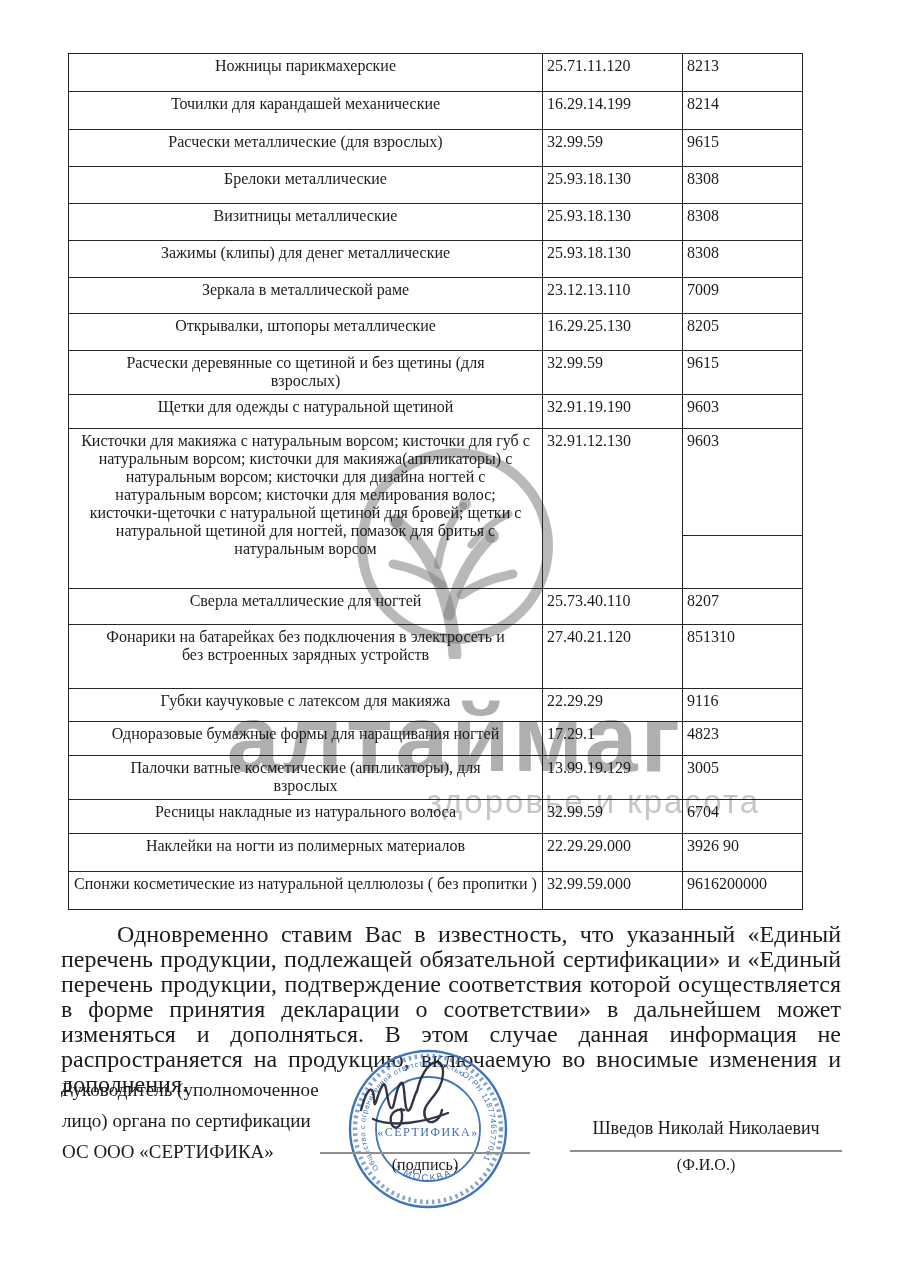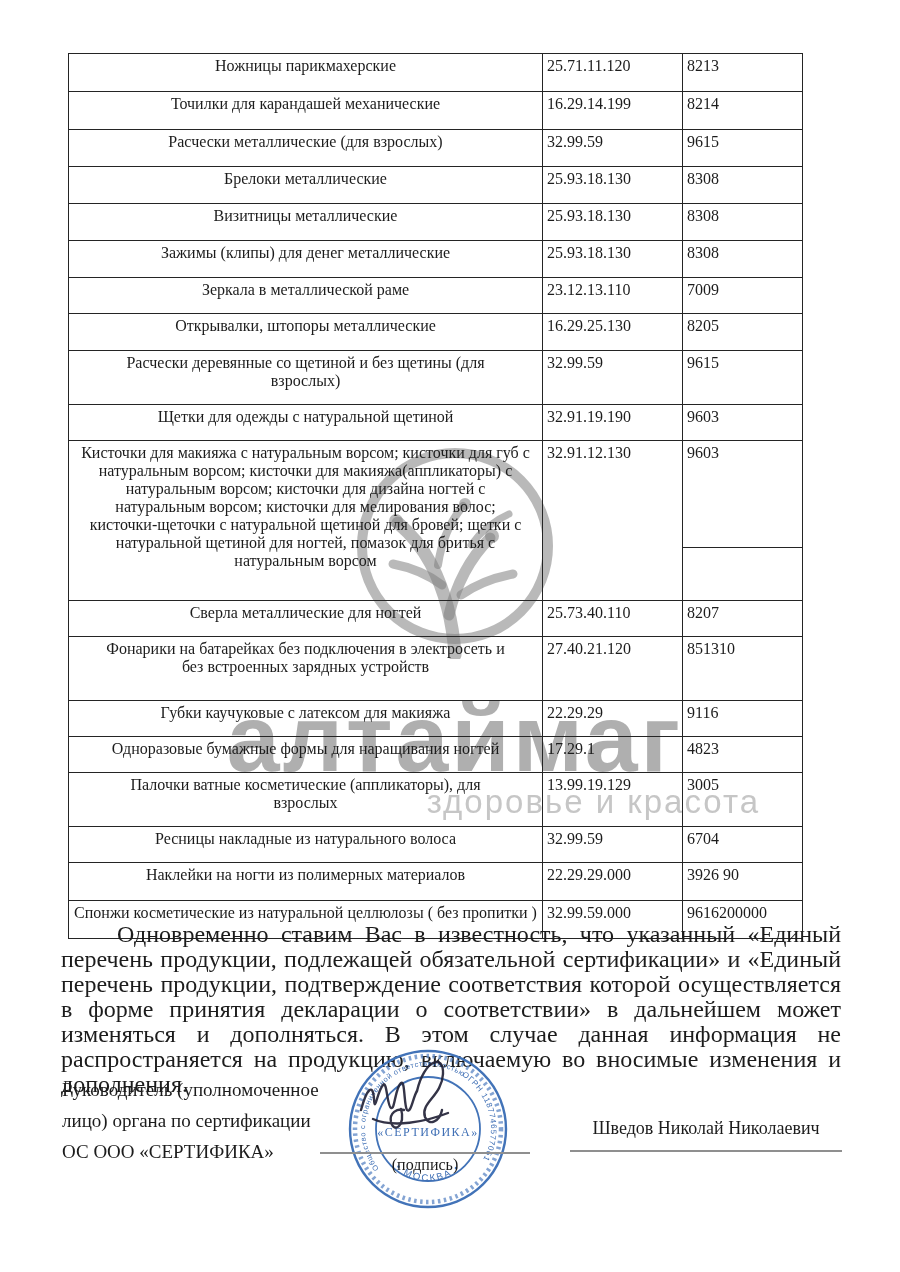--- a/index.html
+++ b/index.html
@@ -21,21 +21,21 @@
   }
   .wm-tree{left:352px;top:443px;}
   
   table.doc{
     position:absolute;left:68px;top:53px;z-index:1;
     border-collapse:collapse;table-layout:fixed;width:734px;
     background:transparent;
   }
   table.doc td{
     border:1.8px solid #242424;vertical-align:top;
-    font-size:16px;line-height:18px;padding:3px 4px 14px 4px;
+    font-size:16px;line-height:18px;padding:3px 4px 4px 4px;
     overflow:hidden;
   }
   td.c1{text-align:center;padding-left:10px;padding-right:10px;white-space:pre-line;}
   td.c2{text-align:left;padding-left:3px;margin-left:16px;}
   td.c3{text-align:left;padding-left:9px;}
   td.vmid{vertical-align:middle;}
   td.big{line-height:19.5px;}
   
   .notice{
     position:absolute;left:61px;top:922px;width:780px;z-index:1;
@@ -199,20 +199,21 @@
     <div>Руководитель (уполномоченное</div>
     <div>лицо) органа по сертификации</div>
     <div>ОС ООО «СЕРТИФИКА»</div>
   </div>
 
   <div class="rule rule-sig"></div>
   <div class="cap-sig">(подпись)</div>
 
   <div class="fio-name">Шведов Николай Николаевич</div>
   <div class="rule rule-fio"></div>
+  <div class="cap-fio">(Ф.И.О.)</div>
 
   <svg class="stamp" width="166" height="166" viewBox="0 0 166 166">
     <defs>
       <path id="arcOuter" d="M38,127 A63,63 0 1 1 128,127"></path>
       <path id="arcBottom" d="M35,87 A48,48 0 0 0 131,87"></path>
     </defs>
     <g>
       <circle cx="83" cy="83" r="78" fill="none" stroke="#4273b8" stroke-width="2.4"></circle>
       <circle cx="83" cy="83" r="73" fill="none" stroke="#5b86c4" stroke-width="4.5" stroke-dasharray="2.5 3.5" opacity="0.75"></circle>
       <circle cx="83" cy="83" r="52" fill="none" stroke="#4273b8" stroke-width="1.8"></circle>

